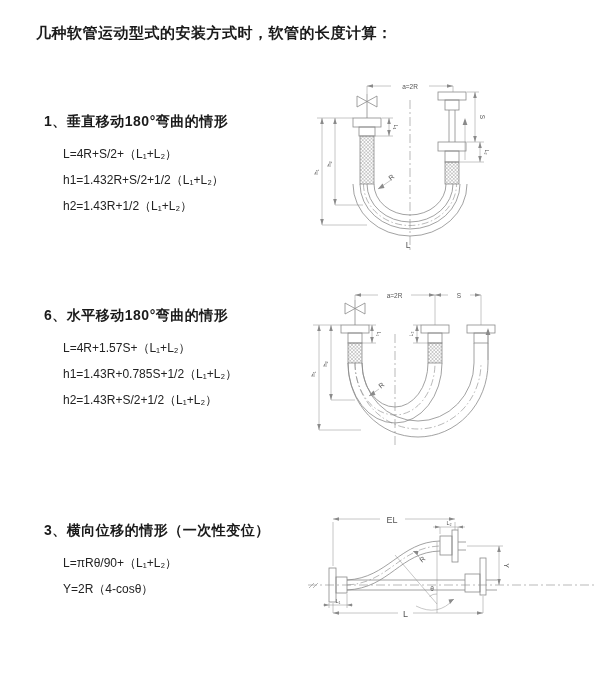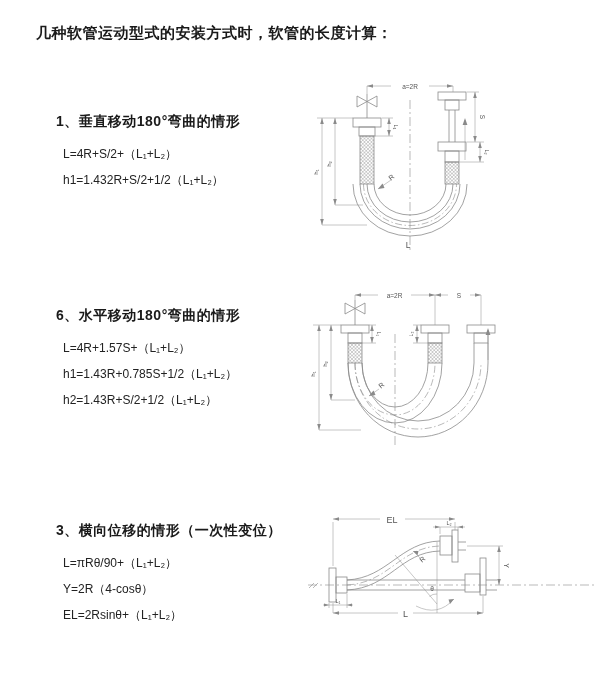--- a/index.html
+++ b/index.html
@@ -1,55 +1,55 @@
 <!DOCTYPE html>
 <html><head>
 <meta charset="utf-8">
 <style>
   html,body{margin:0;padding:0;background:#fff;}
   .page{position:relative;width:600px;height:675px;background:#fff;overflow:hidden;
         font-family:"Liberation Sans","DejaVu Sans",sans-serif;border-bottom:6px solid #eab308;}
   .title{position:absolute;left:36px;top:24px;font-size:15px;font-weight:600;color:#1a1a1a;letter-spacing:0.5px;}
   .sec{position:absolute;left:44px;color:#222;}
-  .sec .heading{font-size:14px;font-weight:600;color:#1a1a1a;letter-spacing:0.5px;margin-left:12px;}
+  .sec .heading{font-size:14px;font-weight:600;color:#1a1a1a;letter-spacing:0.5px;}
   .sec .formulas{margin-top:10px;padding-left:19px;}
   .sec .formula{font-size:12px;line-height:26px;color:#222;white-space:nowrap;}
   svg.diag{position:absolute;}
   svg text{font-family:"Liberation Sans","DejaVu Sans",sans-serif;fill:#555;}
 </style>
 </head>
 <body>
 
 <div class="page">
 
   <div class="title">几种软管运动型式的安装方式时，软管的长度计算：</div>
 
   <section class="sec" style="top:113px">
     <div class="heading">1、垂直移动180°弯曲的情形</div>
     <div class="formulas">
       <div class="formula">L=4R+S/2+（L₁+L₂）</div>
       <div class="formula">h1=1.432R+S/2+1/2（L₁+L₂）</div>
+      <div class="formula">h2=1.43R+1/2（L₁+L₂）</div>
     </div>
   </section>
 
   <section class="sec" style="top:307px">
     <div class="heading">6、水平移动180°弯曲的情形</div>
     <div class="formulas">
       <div class="formula">L=4R+1.57S+（L₁+L₂）</div>
       <div class="formula">h1=1.43R+0.785S+1/2（L₁+L₂）</div>
       <div class="formula">h2=1.43R+S/2+1/2（L₁+L₂）</div>
     </div>
   </section>
 
   <section class="sec" style="top:522px">
     <div class="heading">3、横向位移的情形（一次性变位）</div>
     <div class="formulas">
       <div class="formula">L=πRθ/90+（L₁+L₂）</div>
       <div class="formula">Y=2R（4-cosθ）</div>
-      <div class="formula">EL=2Rsinθ+（L₁+L₂）</div>
     </div>
   </section>
 
   <svg class="diag" style="left:305px;top:72px" width="200" height="185" viewBox="0 0 200 185">
     <defs>
       <pattern id="hatch1" width="3.5" height="3.5" patternUnits="userSpaceOnUse">
         <path d="M0,3.5 L3.5,0 M0,0 L3.5,3.5" stroke="#9a9a9a" stroke-width="0.5"></path>
       </pattern>
     </defs>
     <g stroke="#8a8a8a" stroke-width="0.8" fill="none">

